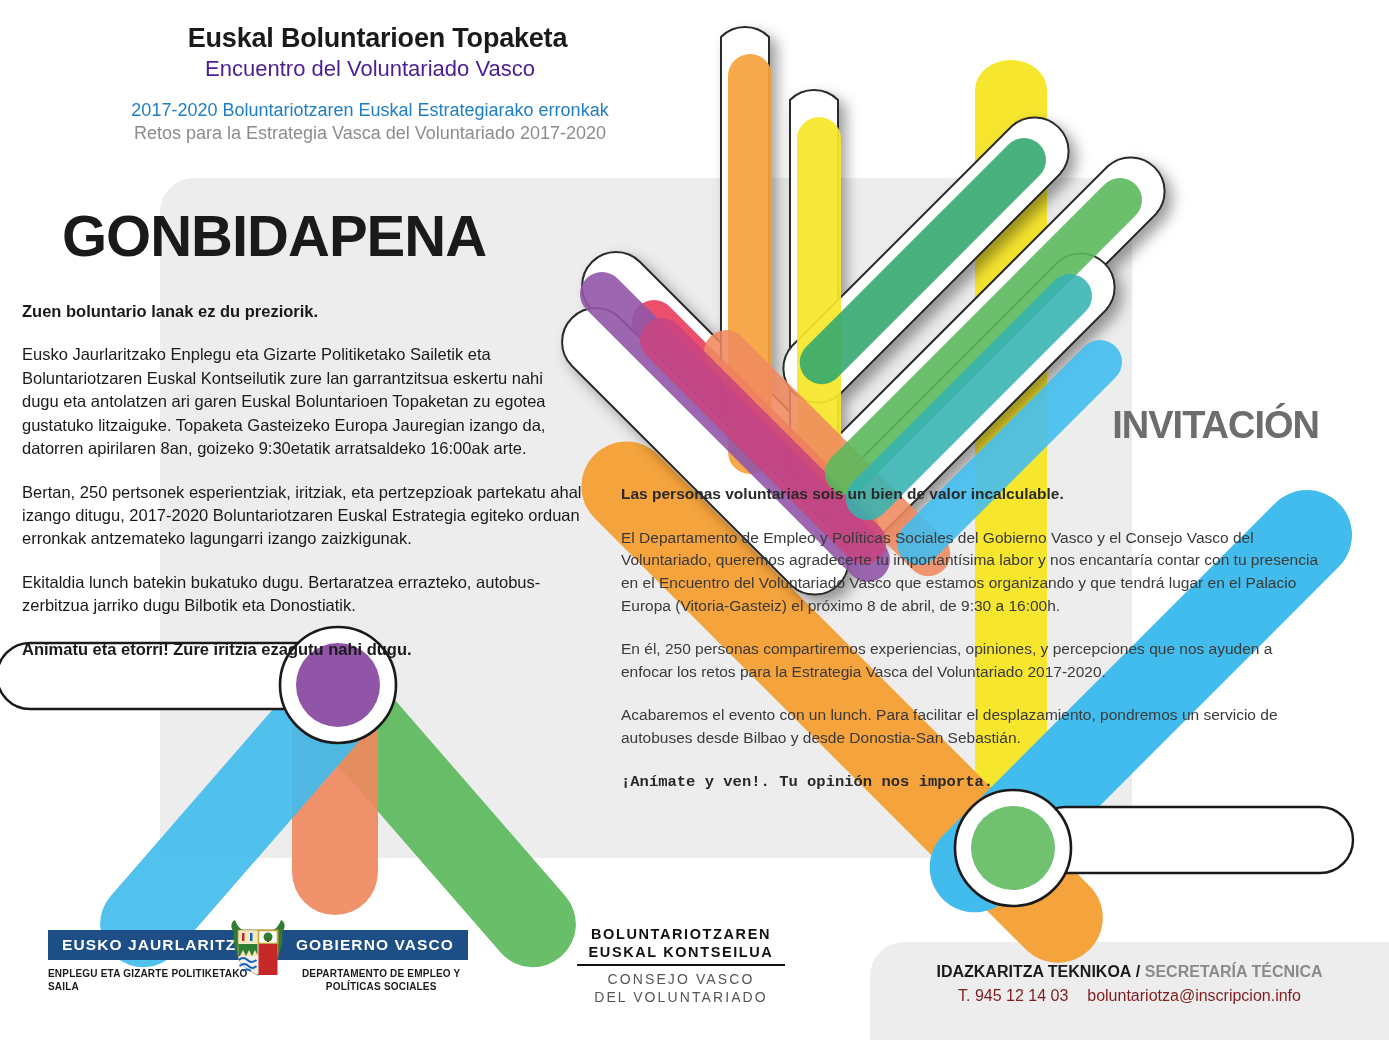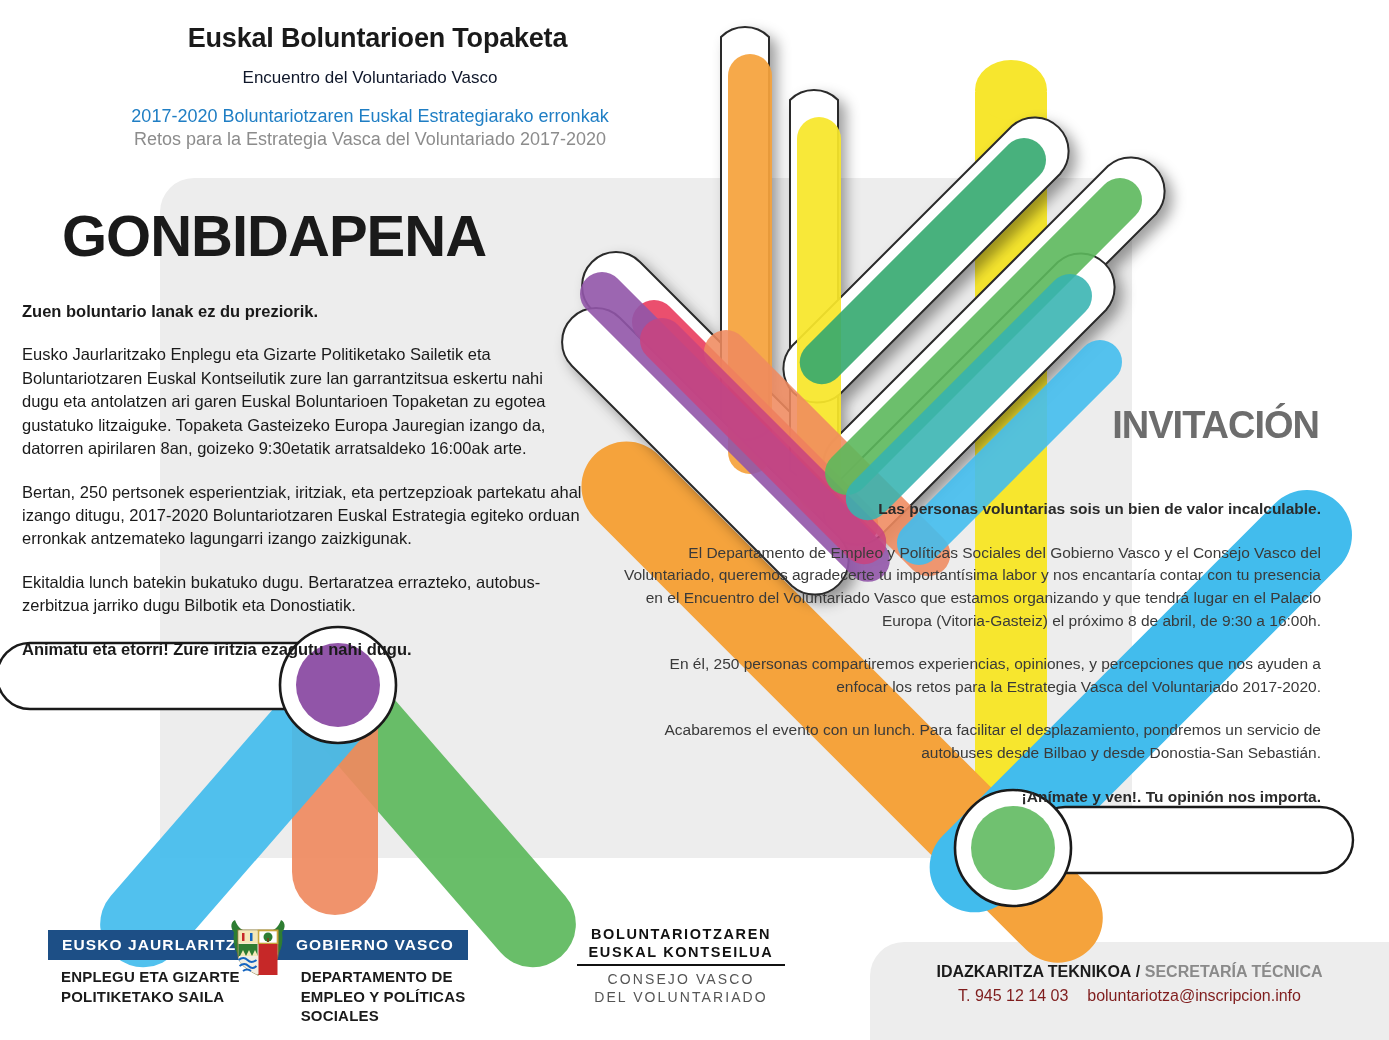--- a/index.html
+++ b/index.html
@@ -42,22 +42,22 @@
   
   .header {
     position:absolute; left:0; top:22px; width:740px;
     text-align:center; z-index:6;
   }
   .h-title {
     font-size:27px; font-weight:bold; color:#1a1a1a;
     letter-spacing:-0.2px; line-height:1.22;padding-left:15px;
   }
   .h-sub {
-    font-size:17px; font-weight:normal; color:#0f172a;
-    line-height:1.22; margin-top:13px;
+    font-size:22px; font-weight:normal; color:#4c1d95;
+    line-height:1.22; margin-top:1px;
   }
   .h-line3 {
     font-size:18px; color:#1f7ec4; margin-top:16px; line-height:1.3;
   }
   .h-line4 {
     font-size:18px; color:#8c8c8c; line-height:1.3;
   }
 
   .big-title-left {
     position:absolute; left:22px; top:202px;
@@ -72,51 +72,51 @@
 
   .body-left {
     position:absolute; left:22px; top:300px; width:560px;
     z-index:6; color:#1a1a1a;
   }
   .body-left p { font-size:16.5px; line-height:1.42; margin-bottom:20px; }
   .body-left p.bold { font-weight:bold; }
   .body-left p.last { margin-bottom:0; }
 
   .body-right {
-    position:absolute; right:68px; top:498px; width:700px;
-    z-index:6; color:#3a3a3a; text-align:right;
+    position:absolute; right:68px; top:483px; width:700px;
+    z-index:6; color:#3a3a3a; 
   }
   .body-right p { font-size:15.5px; line-height:1.46; margin-bottom:21px; }
   .body-right p.bold { font-weight:bold; color:#2a2a2a; }
-  .body-right p.last { margin-bottom:7px; }
+  .body-right p.last { margin-bottom:7px;font-family:Liberation Mono, monospace; }
 
   
   .logo-gv { position:absolute; left:48px; top:930px; width:420px; z-index:6; }
   .gv-bar {
     position:relative; height:30px; background:#1d4f86;
     display:flex; align-items:center; justify-content:space-between;
   }
   .gv-bar span {
     color:#ffffff; font-size:15.5px; font-weight:bold;
     letter-spacing:1.1px;
   }
   .gv-left { padding-left:14px; }
   .gv-right { padding-right:14px; }
   .gv-shield {
     position:absolute; left:50%; top:-16px;
     transform:translateX(-50%);
     width:60px; height:66px; z-index:3;
   }
   .gv-caption {
     display:flex; justify-content:space-between;
-    margin-top:7px; font-size:15px; color:#1a1a1a;
-    font-weight:bold; line-height:1.3; letter-spacing:0.2px;margin-left:13px;
+    margin-top:7px; font-size:10px; color:#1a1a1a;
+    font-weight:bold; line-height:1.3; letter-spacing:0.2px;
   }
   .gv-caption div { width:48%; }
-  .gv-caption .right { padding-left:28px; }
+  .gv-caption .right { padding-left:28px;text-align:center; }
 
   .logo-cvv {
     position:absolute; left:571px; top:925px; width:220px;
     z-index:6; text-align:center;
   }
   .cvv-eu {
     font-size:14.5px; font-weight:bold; color:#111;
     letter-spacing:1.6px; line-height:1.25;
   }
   .cvv-rule { height:2px; background:#111; margin:3px 6px 4px 6px; }

